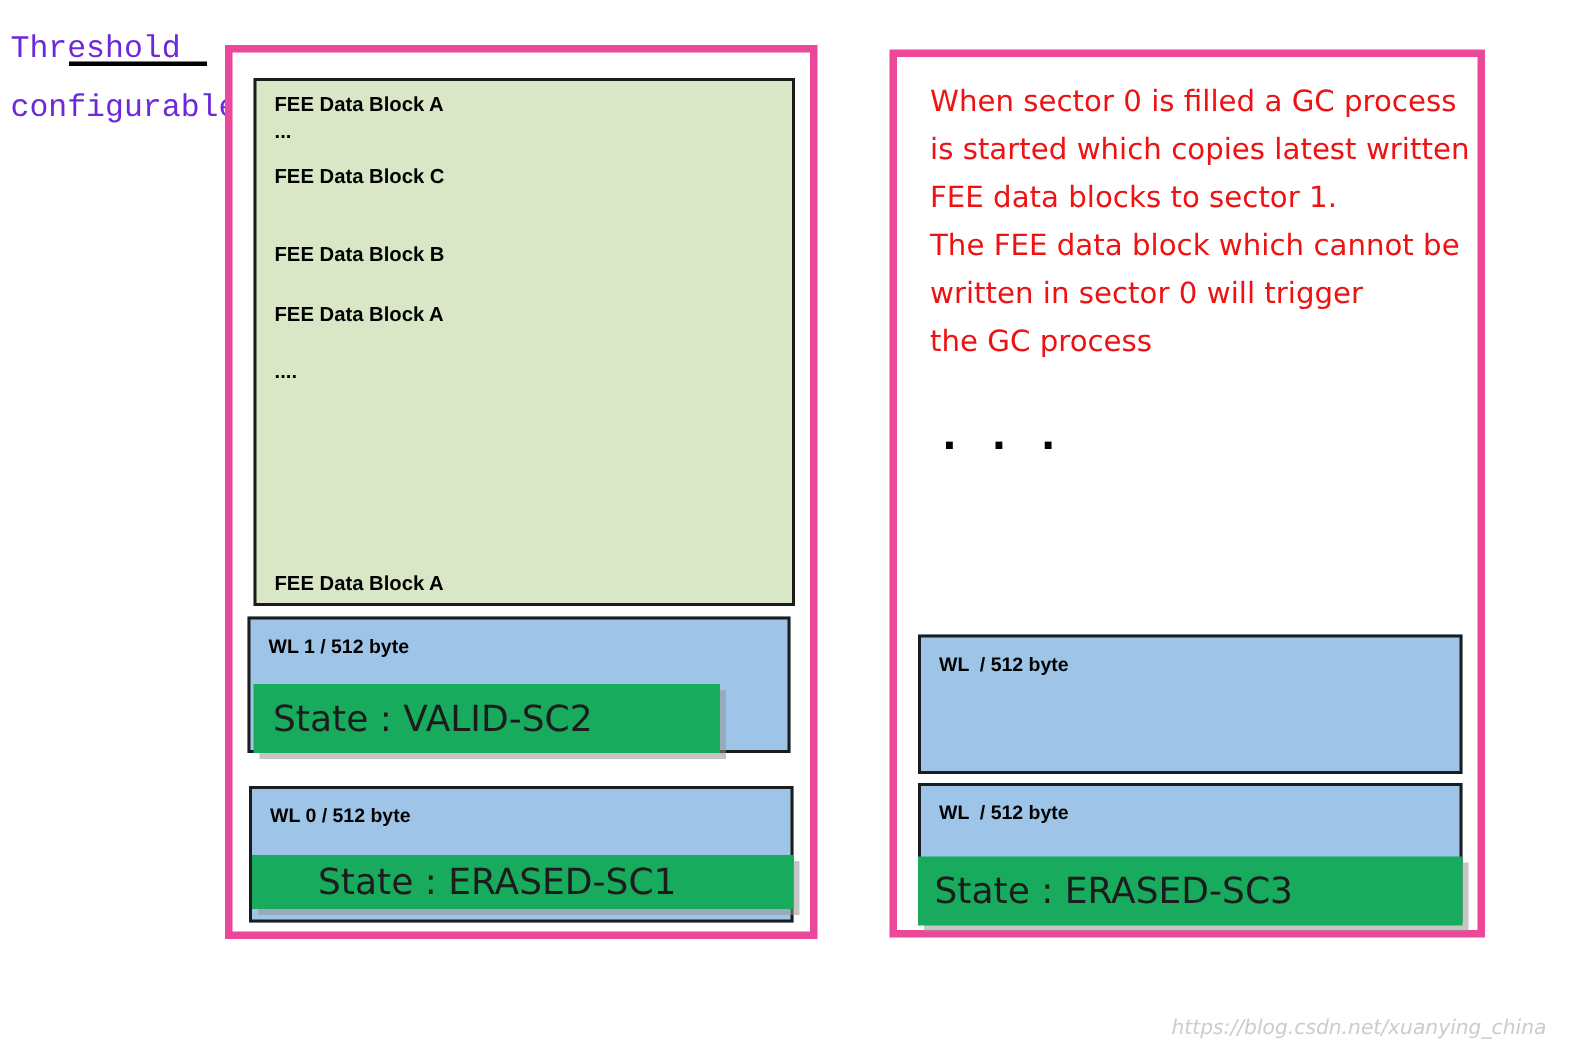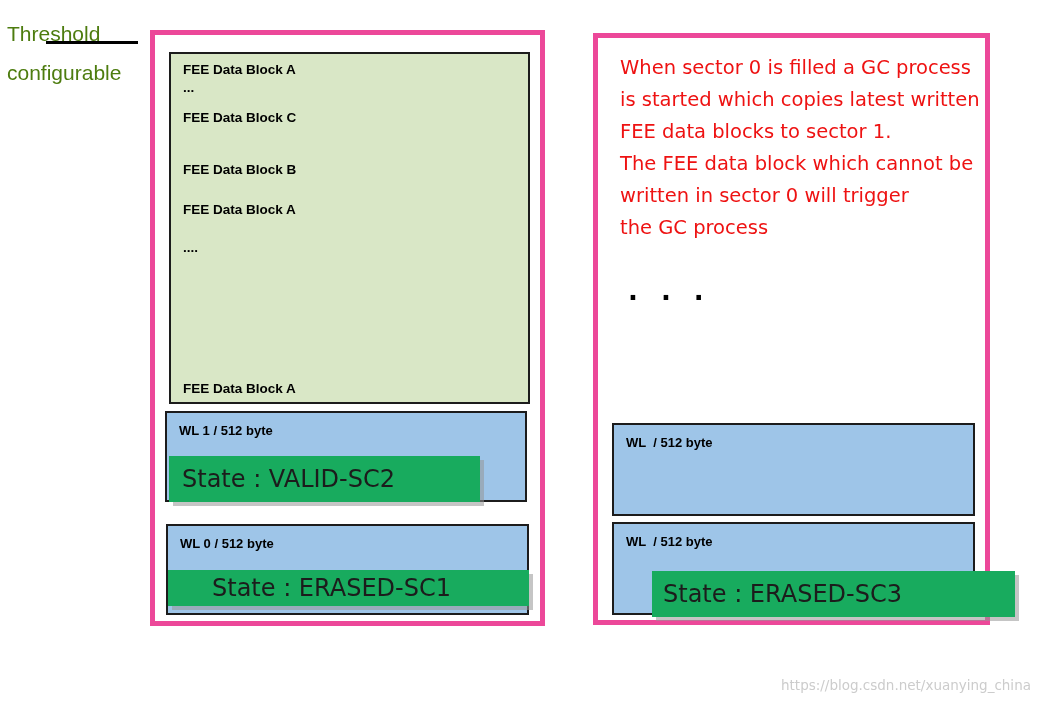--- a/index.html
+++ b/index.html
@@ -9,22 +9,22 @@
     height: 706px;
     background: #ffffff;
     overflow: hidden;
     font-family: "Liberation Sans", sans-serif;
   }
   .abs { position: absolute; }
 
   
   .threshold-note {
     left: 7px; top: 14px;
-    color: #4d7c0f;
-    font-family: Liberation Sans, sans-serif;
+    color: #6d28d9;
+    font-family: Liberation Mono, monospace;
     font-size: 21px;
     line-height: 39px;
     white-space: nowrap;
   }
   .threshold-underline {
     left: 46px; top: 41px;
     width: 92px; height: 3px;
     background: #000000;
   }
 
@@ -85,21 +85,21 @@
     background: #18ab5e;
     box-shadow: 4px 4px 0 rgba(150,150,150,0.55);
     font-family: "DejaVu Sans", sans-serif;
     font-size: 24px;
     color: #1c1c1c;
     box-sizing: border-box;
     white-space: pre;
   }
   .s0-state-valid  { left: 14px; top: 421px; width: 311px; height: 46px; padding-left: 13px; }
   .s0-state-erased { left: 13px; top: 535px; width: 361px; height: 36px; padding-left: 44px; }
-  .s1-state-erased { left: 14px; top: 533px; width: 363px; height: 46px; padding-left: 11px; margin-left: 40px; }
+  .s1-state-erased { left: 14px; top: 533px; width: 363px; height: 46px; padding-left: 11px; }
 
   
   .gc-note {
     left: 22px; top: 14px;
     width: 460px;
     color: #ee1212;
     font-family: "DejaVu Sans", sans-serif;
     font-size: 19.5px;
     line-height: 32px;
     white-space: pre;
@@ -121,20 +121,21 @@
     white-space: nowrap;
   }
   .caption-0 { left: 186px; top: 661px; }
   .caption-1 { left: 617px; top: 663px; }
   .watermark {
     left: 781px; top: 677px;
     font-family: "DejaVu Sans", sans-serif;
     font-size: 13.5px;
     color: #cccccc;
     white-space: nowrap;
+    font-style: italic;
   }
 </style>
 </head>
 <body>
 
 <div class="canvas">
 
   <div class="abs threshold-note">
     <div>Threshold</div>
     <div>configurable</div>

